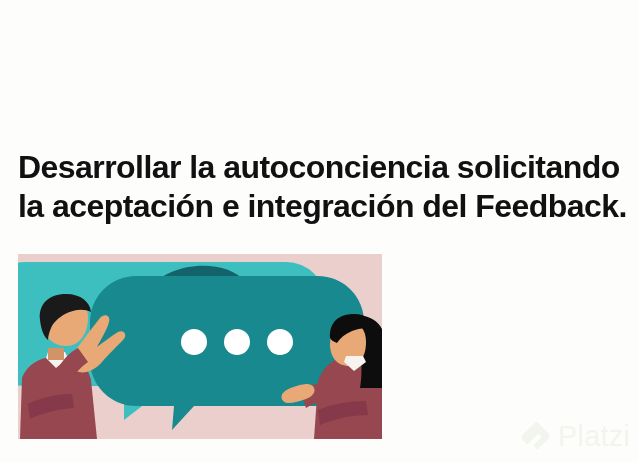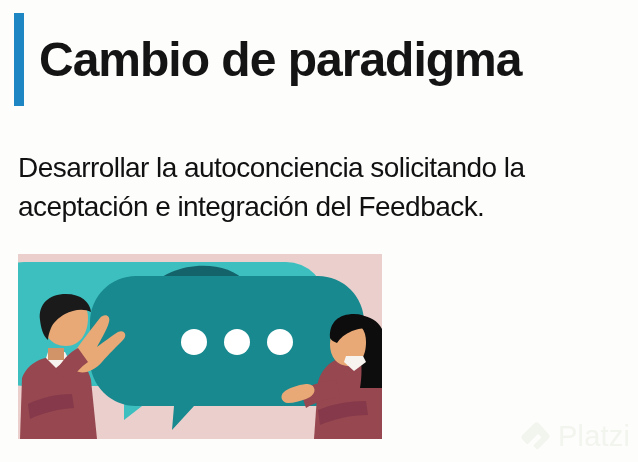--- a/index.html
+++ b/index.html
@@ -53,22 +53,22 @@
     white-space: nowrap;
   }
 
   
   .body-text {
     position: absolute;
     left: 18px;
     top: 148px;
     width: 610px;
     font-family: "Liberation Sans", sans-serif;
-    font-size: 28px;
-    font-weight: normal;
+    font-size: 32px;
+    font-weight: bold;
     line-height: 39px;
     letter-spacing: -0.55px;
     color: #111111;
   }
 
   
   .illustration {
     position: absolute;
     left: 18px;
     top: 254px;
@@ -108,24 +108,20 @@
     letter-spacing: 0.2px;
     color: #f2f4ee;
     line-height: 31px;
   }
 </style>
 </head>
 <body>
 
 <div class="slide">
 
-  <div class="title-row">
-    <div class="title-accent-bar"></div>
-    <div class="slide-title">Cambio de paradigma</div>
-  </div>
 
   <div class="body-text">Desarrollar la autoconciencia solicitando la aceptación e integración del Feedback.</div>
 
   <div class="illustration">
     <svg viewBox="0 0 364 185" xmlns="http://www.w3.org/2000/svg">
 
       <rect x="0" y="0" width="364" height="185" fill="#ebcfcc"></rect>
 
       <g>
         <path d="M6 8 H268 a40 40 0 0 1 40 40 V92 a40 40 0 0 1 -40 40 H150 l-44 34 v-34 H6 a40 40 0 0 1 -40 -40 V48 a40 40 0 0 1 40 -40 Z" fill="#3ebfbf"></path>

